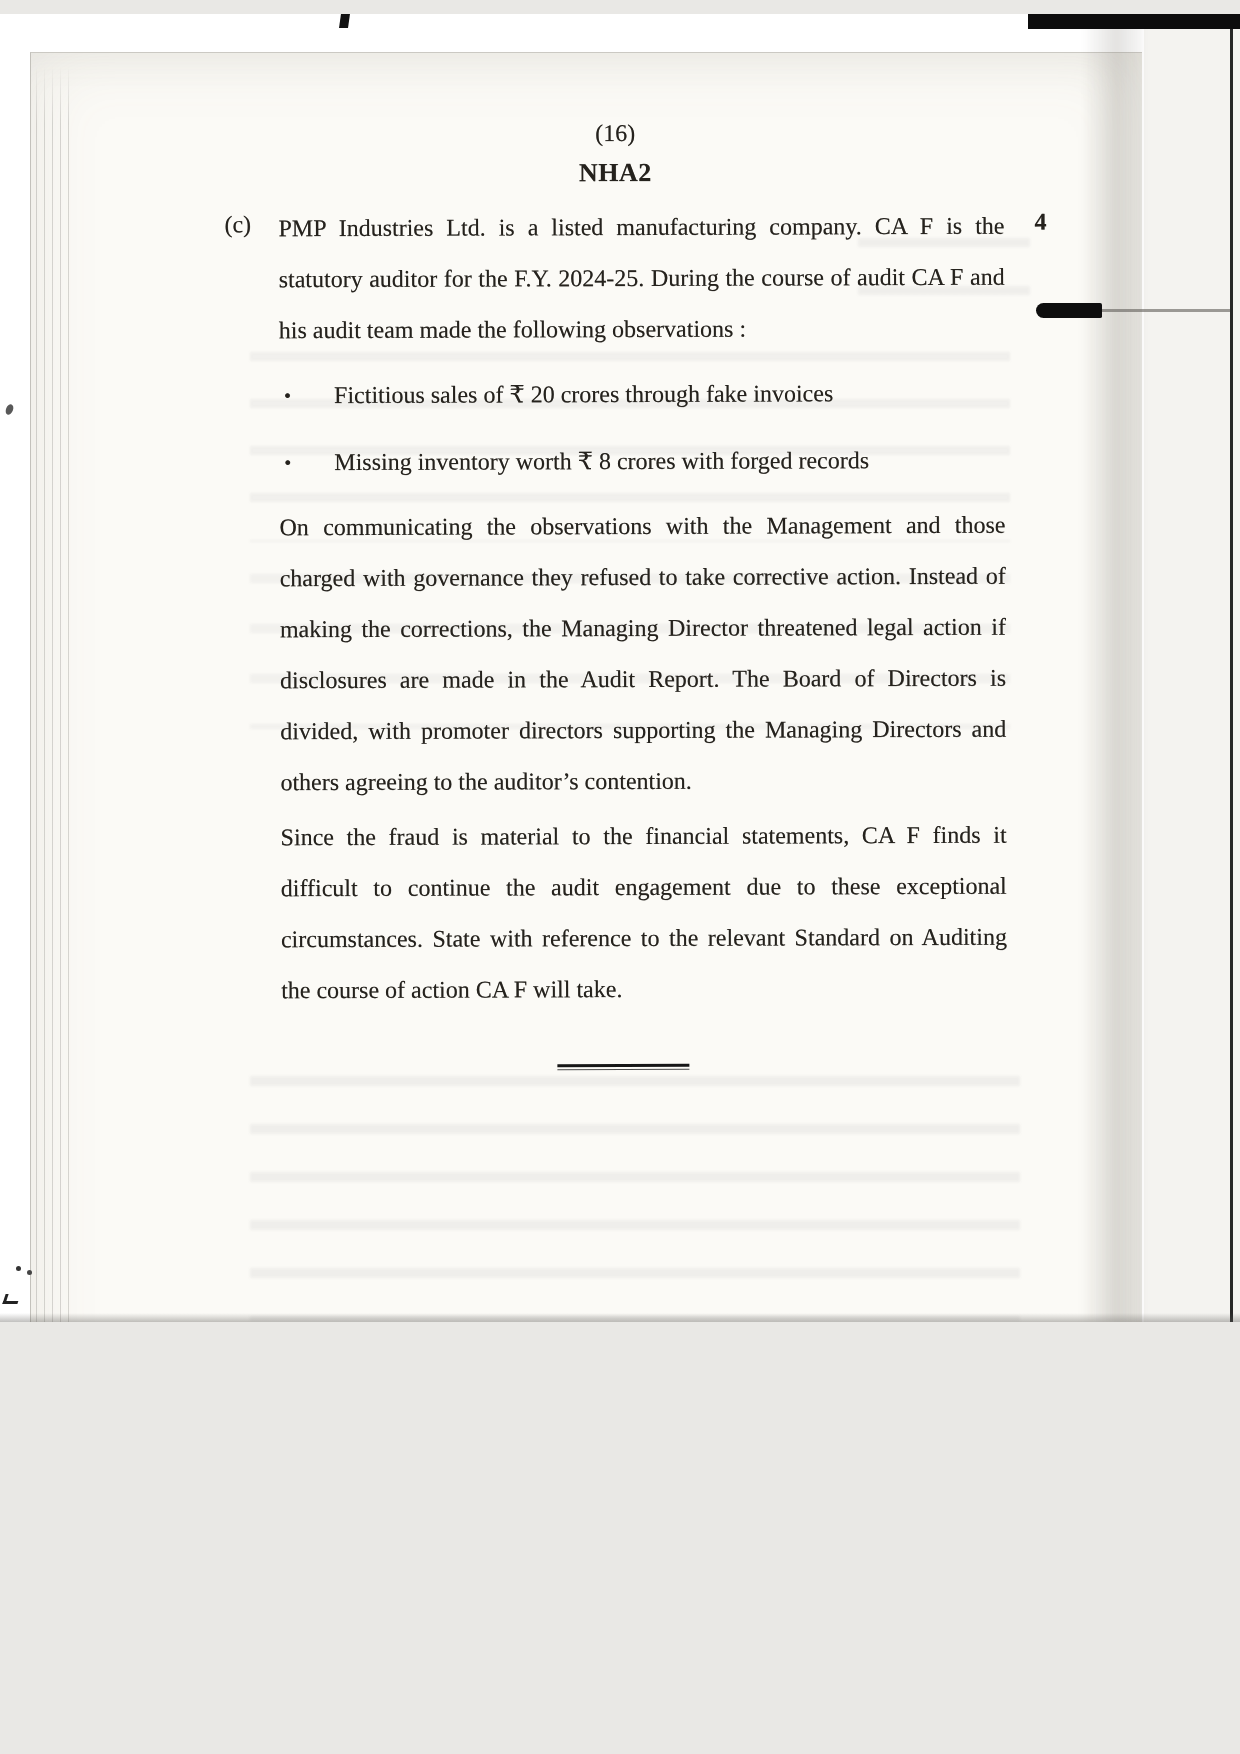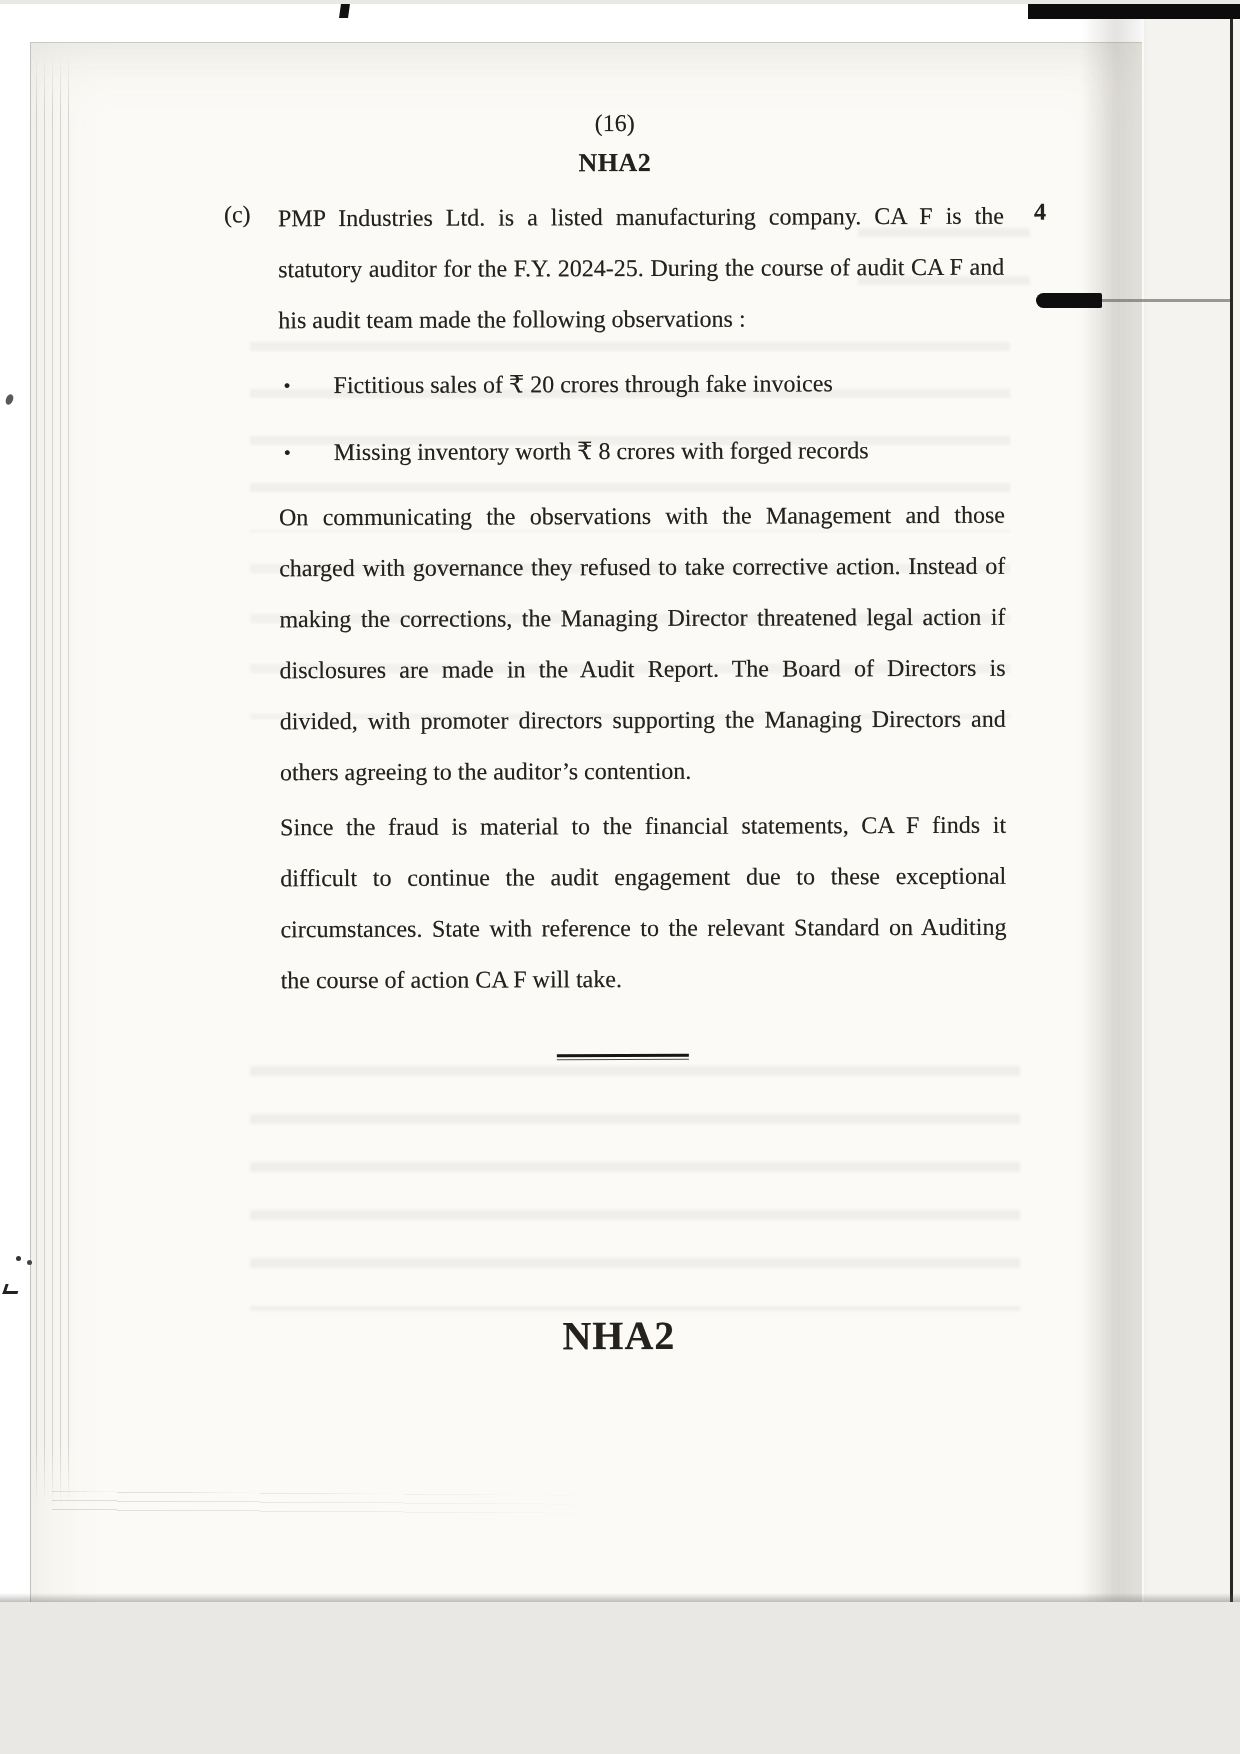--- a/index.html
+++ b/index.html
@@ -1,19 +1,19 @@
 <!DOCTYPE html>
 <html><head>
 <meta charset="utf-8">
 <style>
   * { margin:0; padding:0; box-sizing:border-box; }
   html,body { background:#e9e8e5; }
   body { font-family:"Liberation Serif","DejaVu Serif","DejaVu Sans",serif; }
 
-  .scan { position:relative; width:1240px; height:1598px; margin:4px auto;
+  .scan { position:relative; width:1240px; height:1308px; margin:14px auto;
           background:#ffffff; overflow:hidden; }
 
   
   .paper { position:absolute; left:30px; top:38px; width:1112px; height:1706px;
            background:#fbfaf6;
            border-left:1px solid #c3c1bb; border-top:1px solid #cbc9c3;
            box-shadow: inset 0 0 70px rgba(120,114,104,.13), inset -25px 0 40px rgba(120,114,104,.08); }
 
   
   .stack-left { position:absolute; left:36px; top:52px; width:36px; height:1448px;

